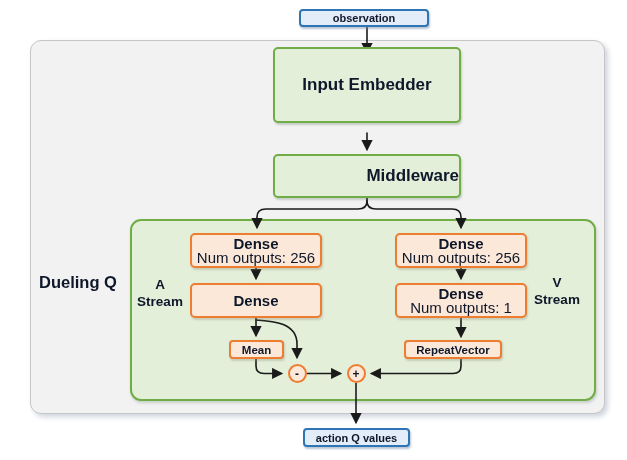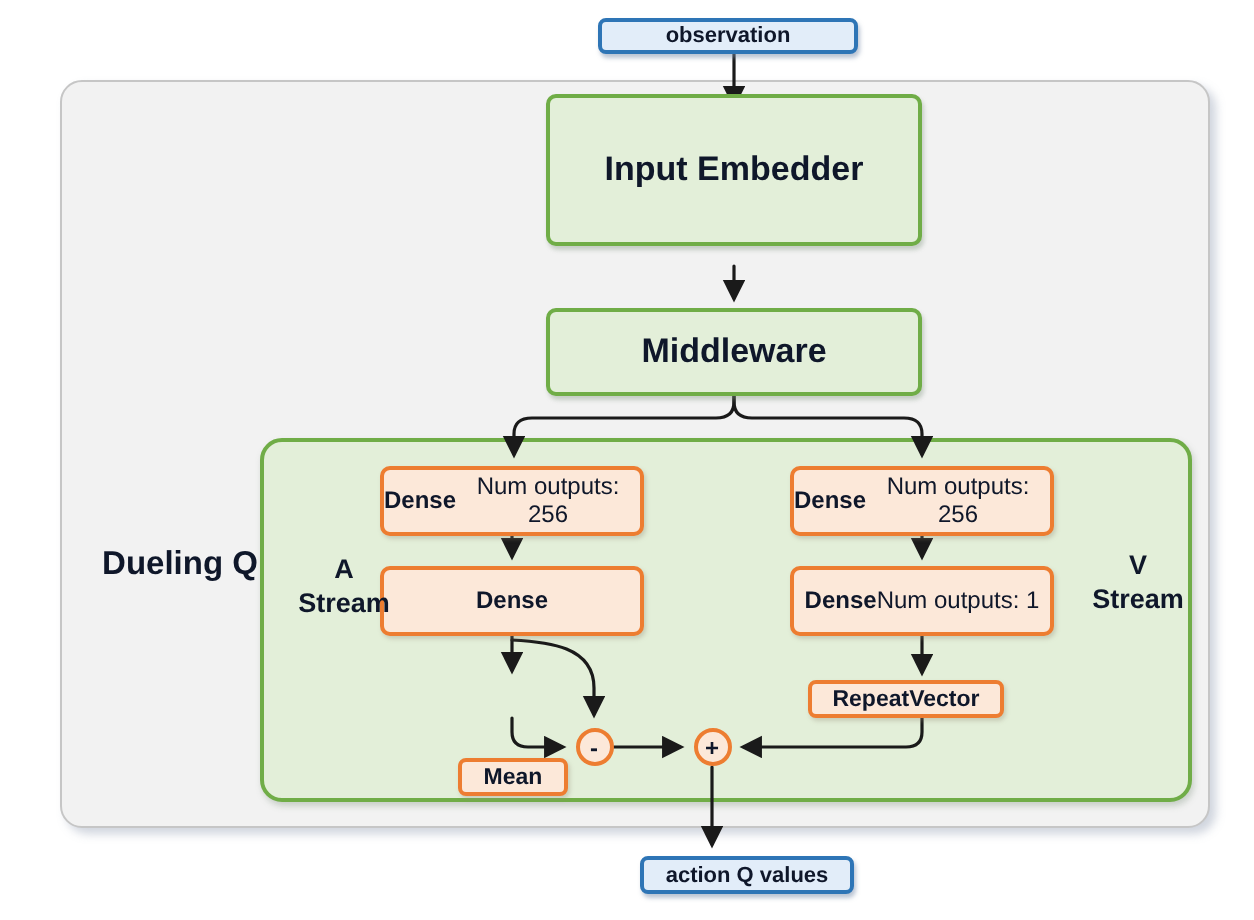--- a/index.html
+++ b/index.html
@@ -28,36 +28,36 @@
     font-weight:bold;font-size:11px;
     box-shadow:1px 2px 2px rgba(120,140,170,.5);
   }
   .node-green{
     background:#e3efd9;border:2.5px solid #70ad47;border-radius:5px;
     font-weight:bold;font-size:17px;
     box-shadow:1px 2px 2px rgba(130,150,130,.4);
   }
   .node-orange{
     background:#fce8d9;border:2px solid #ed7d31;border-radius:5px;
-    flex-direction:row;line-height:13.5px;font-size:12px;
+    flex-direction:column;line-height:13.5px;font-size:15px;
     box-shadow:1px 1.5px 2px rgba(150,140,120,.35);
   }
   .node-orange .t{font-weight:bold;}
   .node-orange-sm{
     background:#fce8d9;border:2px solid #ed7d31;border-radius:4px;
     font-weight:bold;font-size:11.5px;
     box-shadow:1px 1.5px 2px rgba(150,140,120,.35);
   }
   .op-circle{
     position:absolute;width:19px;height:19px;border-radius:50%;
     background:#fce8d9;border:2px solid #ed7d31;box-sizing:border-box;
     display:flex;align-items:center;justify-content:center;
     font-weight:bold;font-size:12px;z-index:3;
   }
-  .side-label{position:absolute;text-align:center;font-weight:bold;z-index:3;margin-left:12px;}
+  .side-label{position:absolute;text-align:center;font-weight:bold;z-index:3;}
   .side-label span{display:block;}
   .dueling{font-size:16.5px;line-height:21px;}
   .stream{font-size:13.5px;line-height:17px;}
 </style>
 </head>
 <body>
 
 <div class="stage">
 
   <div class="outer-box"></div>
@@ -84,29 +84,29 @@
       <path d="M307,373.5 L340,373.5" marker-end="url(#ah)"></path>
       <path d="M461,359 L461,366 Q461,373.5 453,373.5 L372,373.5" marker-end="url(#ah)"></path>
       <path d="M356,383.5 L356,422" marker-end="url(#ah)"></path>
     </g>
   </svg>
 
   <div class="node node-blue" style="left:299px;top:9px;width:130px;height:18px;">
     <span>observation</span>
   </div>
 
-  <div class="node node-blue" style="left:320px;top:428px;width:107px;height:19px;text-align:right;">
+  <div class="node node-blue" style="left:303px;top:428px;width:107px;height:19px;text-align:right;">
     <span>action Q values</span>
   </div>
 
   <div class="node node-green" style="left:273px;top:47px;width:188px;height:76px;">
     <span>Input Embedder</span>
   </div>
 
-  <div class="node node-green" style="left:273px;top:154px;width:188px;height:44px;">
+  <div class="node node-green" style="left:273px;top:154px;width:188px;height:44px;justify-content:flex-end;">
     <span>Middleware</span>
   </div>
 
   <div class="node node-orange" style="left:190px;top:233px;width:132px;height:35px;">
     <span class="t">Dense</span>
     <span>Num outputs: 256</span>
   </div>
 
   <div class="node node-orange" style="left:190px;top:283px;width:132px;height:35px;">
     <span class="t">Dense</span>
@@ -115,21 +115,21 @@
   <div class="node node-orange" style="left:395px;top:233px;width:132px;height:35px;">
     <span class="t">Dense</span>
     <span>Num outputs: 256</span>
   </div>
 
   <div class="node node-orange" style="left:395px;top:283px;width:132px;height:35px;">
     <span class="t">Dense</span>
     <span>Num outputs: 1</span>
   </div>
 
-  <div class="node node-orange-sm" style="left:229px;top:340px;width:55px;height:19px;margin-top:39px;">
+  <div class="node node-orange-sm" style="left:229px;top:340px;width:55px;height:19px;">
     <span>Mean</span>
   </div>
 
   <div class="node node-orange-sm" style="left:404px;top:340px;width:98px;height:19px;">
     <span>RepeatVector</span>
   </div>
 
   <div class="op-circle" style="left:287.5px;top:364px;">
     <span>-</span>
   </div>

